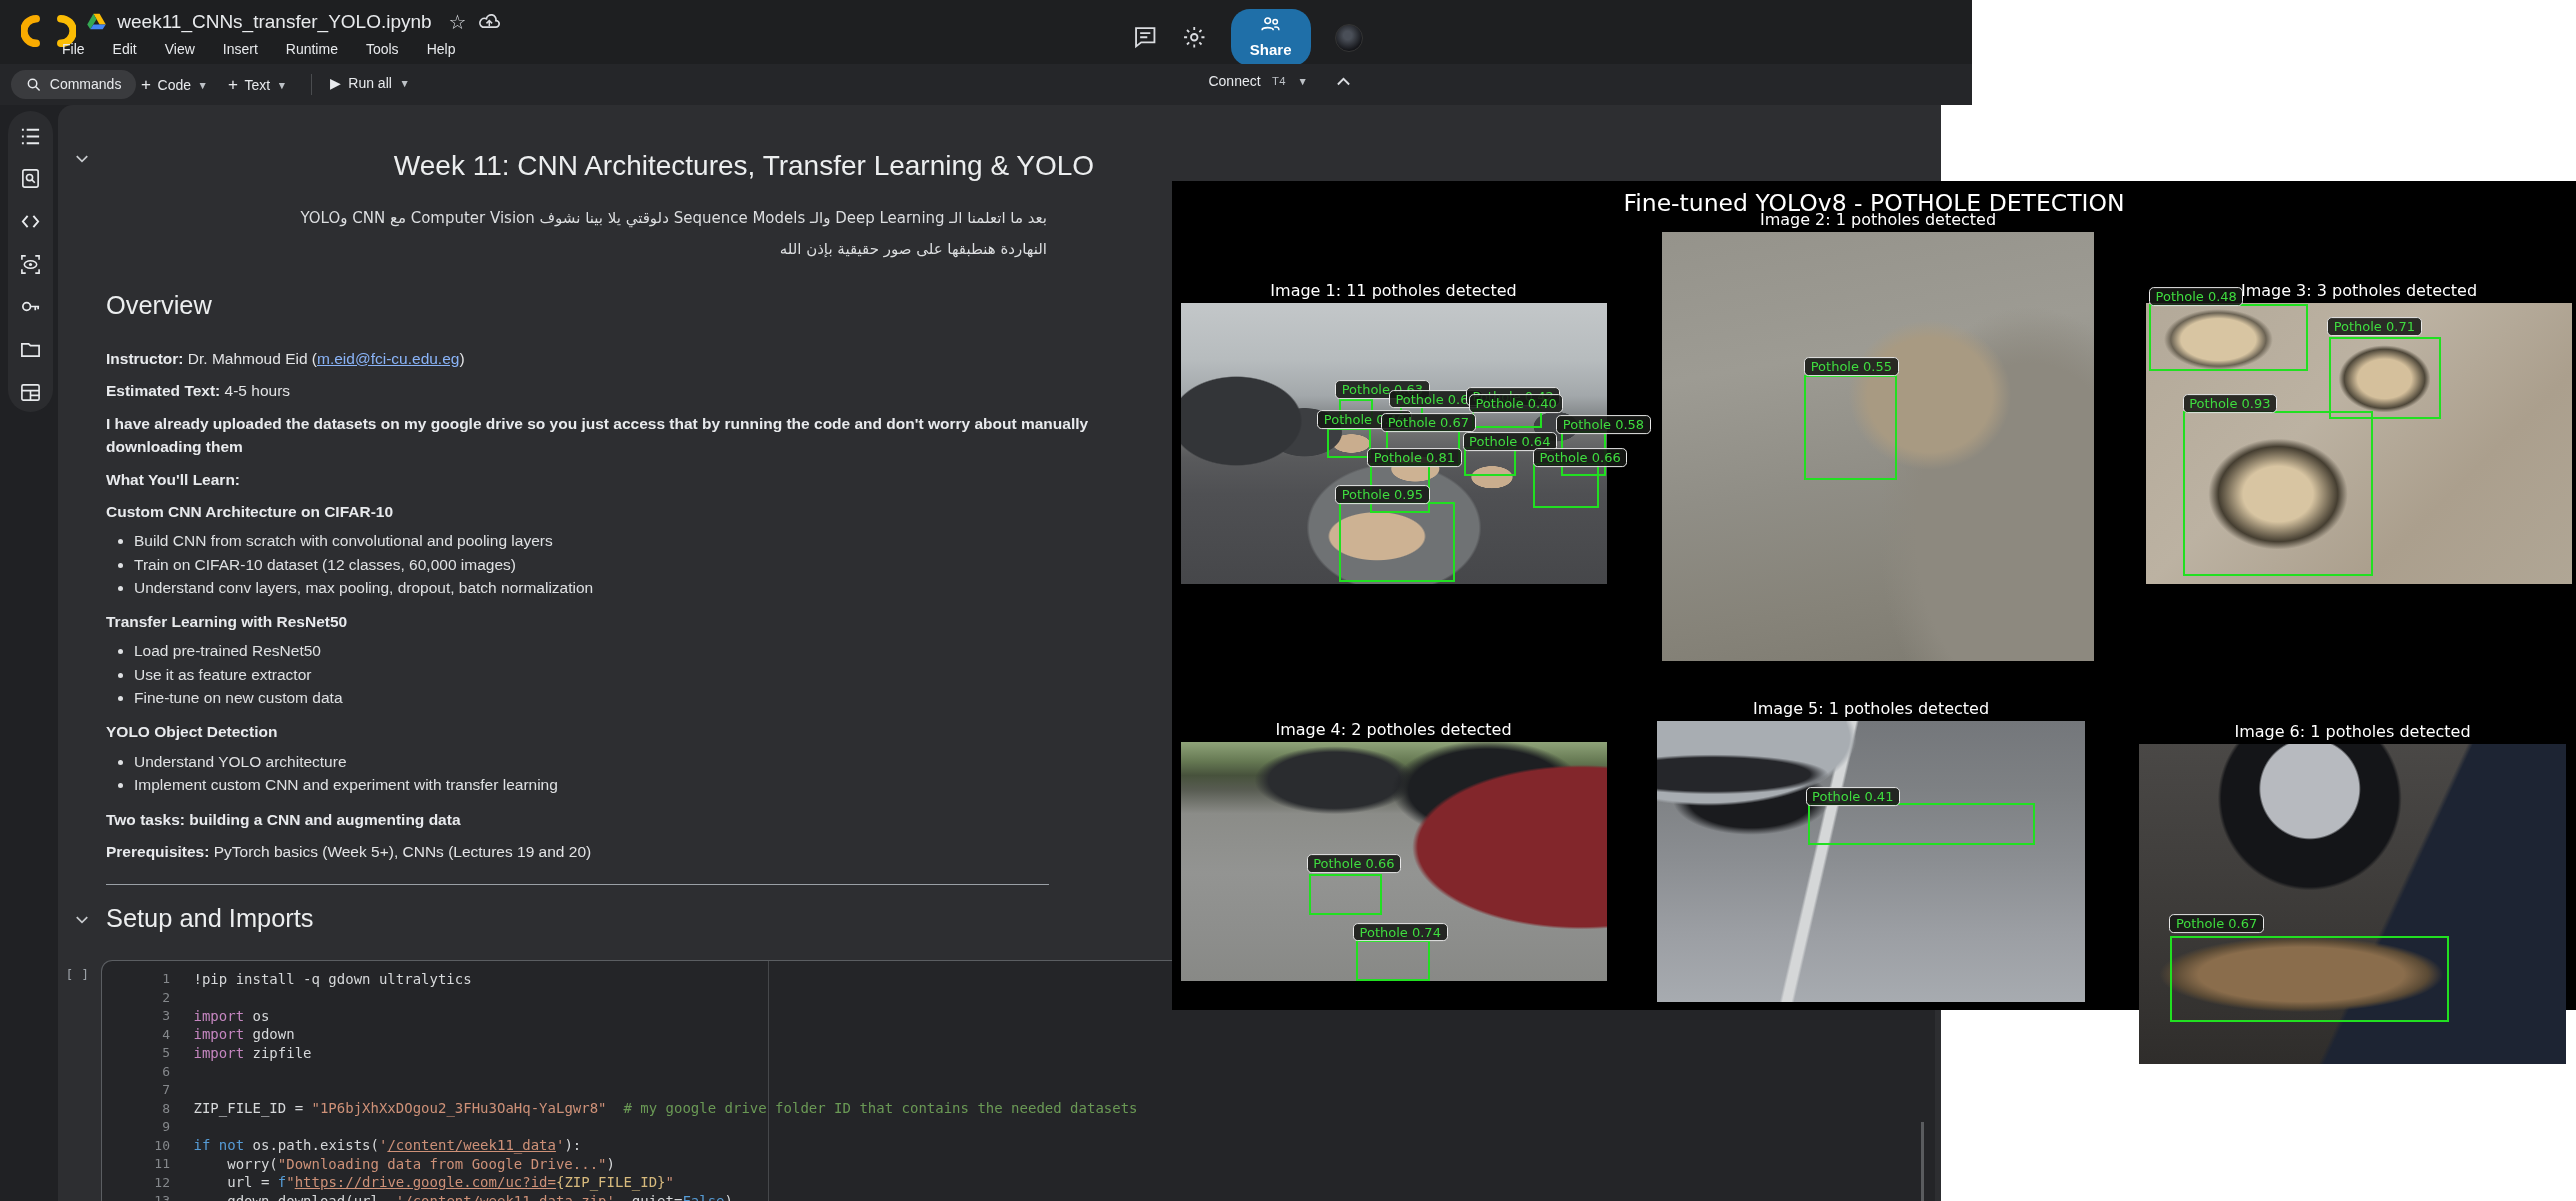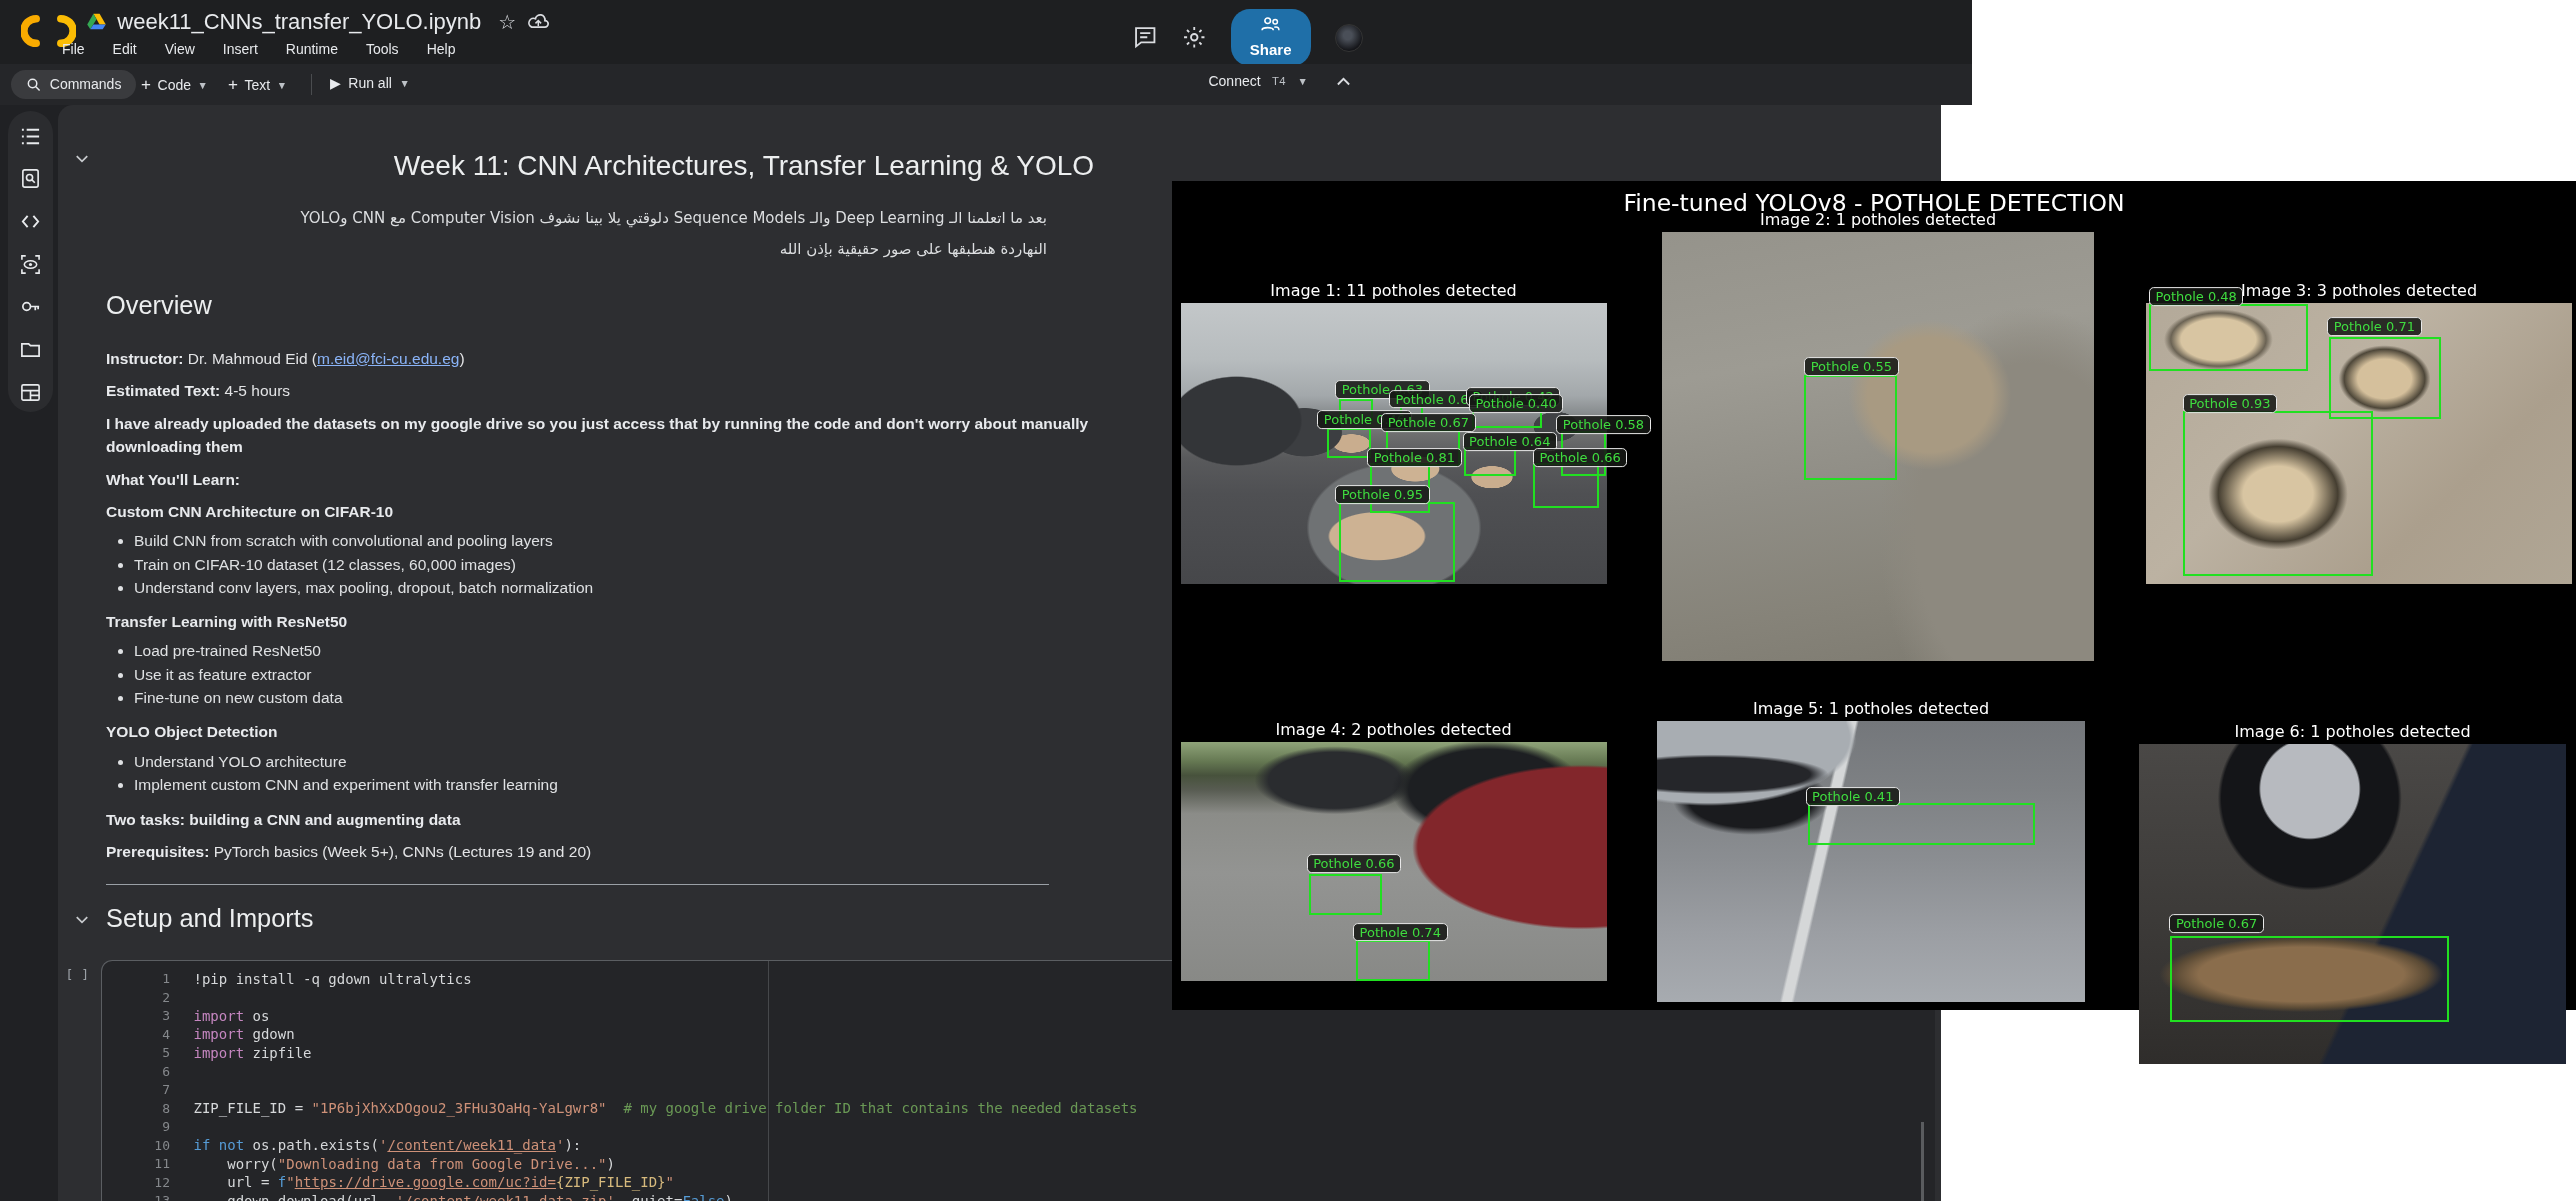--- a/index.html
+++ b/index.html
@@ -9,21 +9,21 @@
 
   
   #app-header { left:0; top:0; width:1972px; height:64px; background:#1e1f21; z-index:2; }
   #app-toolbar { left:0; top:64px; width:1972px; height:41px; background:#252629; z-index:2; }
   #app-body { left:0; top:105px; width:1941px; height:1096px; background:#202124; z-index:1; }
   #content-card { left:58px; top:0; width:1883px; height:1096px; background:#2d2e31; border-top-left-radius:15px; }
 
   .logo-wrap { left:21px; top:11.3px; width:55px; height:40px; }
   .filename-row { left:87px; top:7.5px; height:28px; display:flex; align-items:center; gap:11.3px; color:#e8eaed; }
   .drive-ic { width:19px; height:17px; }
-  .fname { font-size:22px; color:#e8eaed; }
+  .fname { font-size:19px; color:#e8eaed; }
   .star { color:#dadce0; font-size:20px; margin-left:5.6px; }
   .cloudic { width:22.6px; height:17px; }
   .menu-row { left:62px; top:41px; display:flex; gap:28px; color:#e8eaed; font-size:14px; }
   .menu-item { cursor:default; }
 
   .hdr-right { right:609px; top:9.4px; display:flex; align-items:center; gap:24.5px; }
   .hicon { width:24.5px; height:24.5px; color:#dadce0; }
   .share-btn { display:flex; align-items:center; gap:9.4px; background:#1f6fa8; color:#fff;
     border:none; border-radius:19px; padding:7.5px 19px; font-size:15px; font-weight:bold;flex-direction:column; }
   .avatar { width:28px; height:28px; border-radius:50%;

